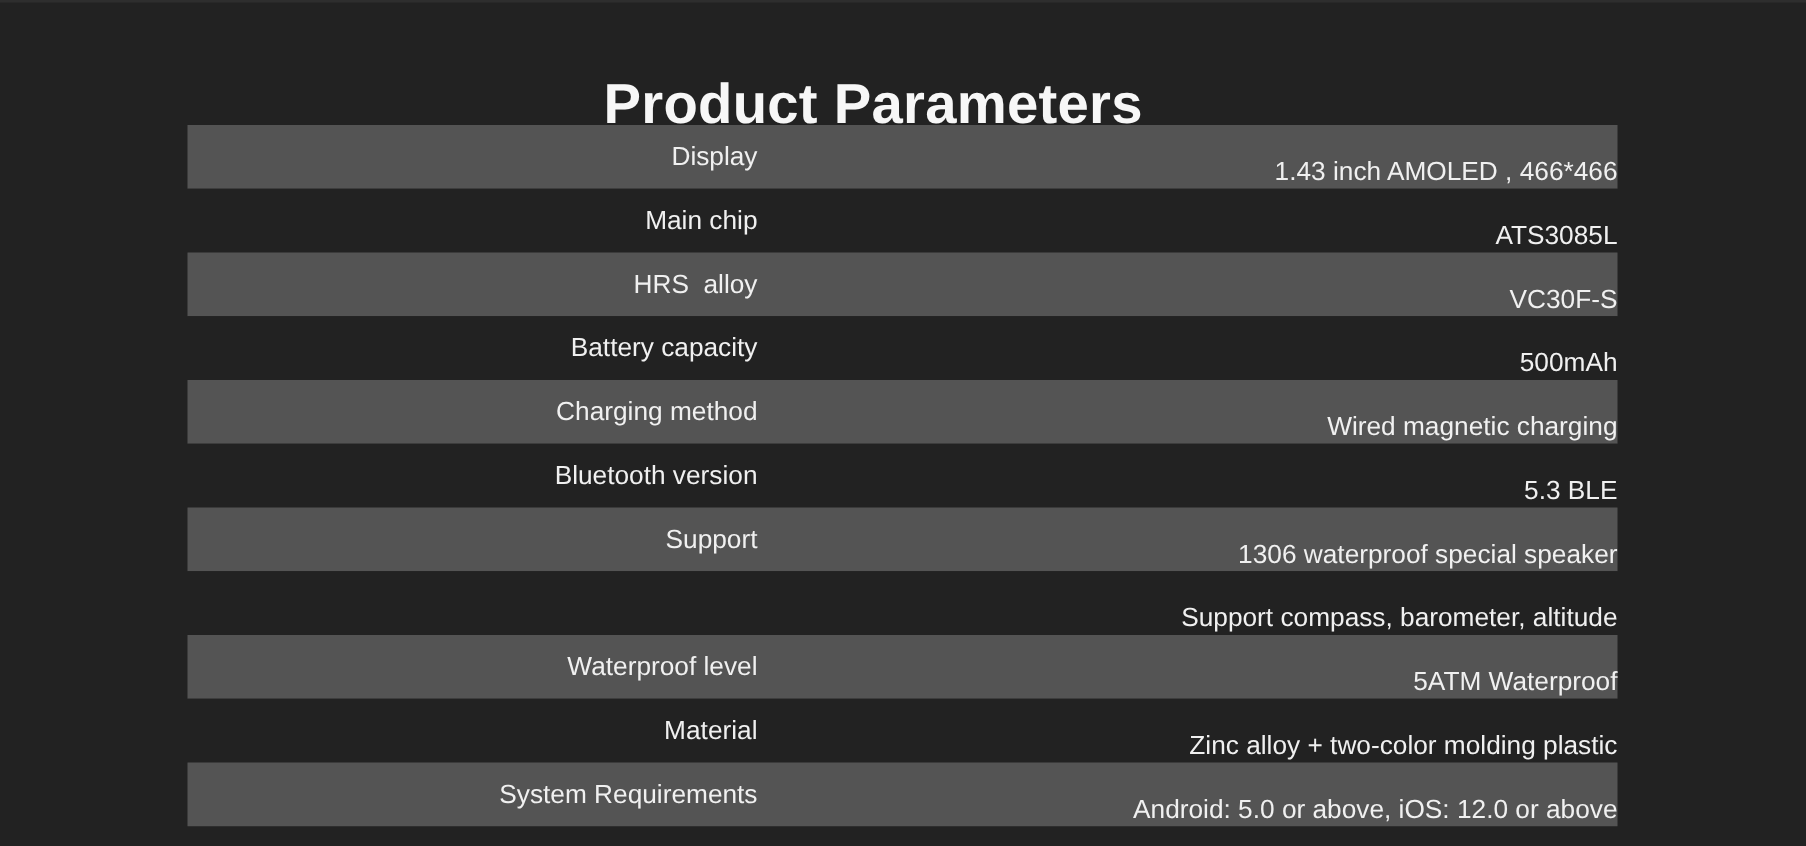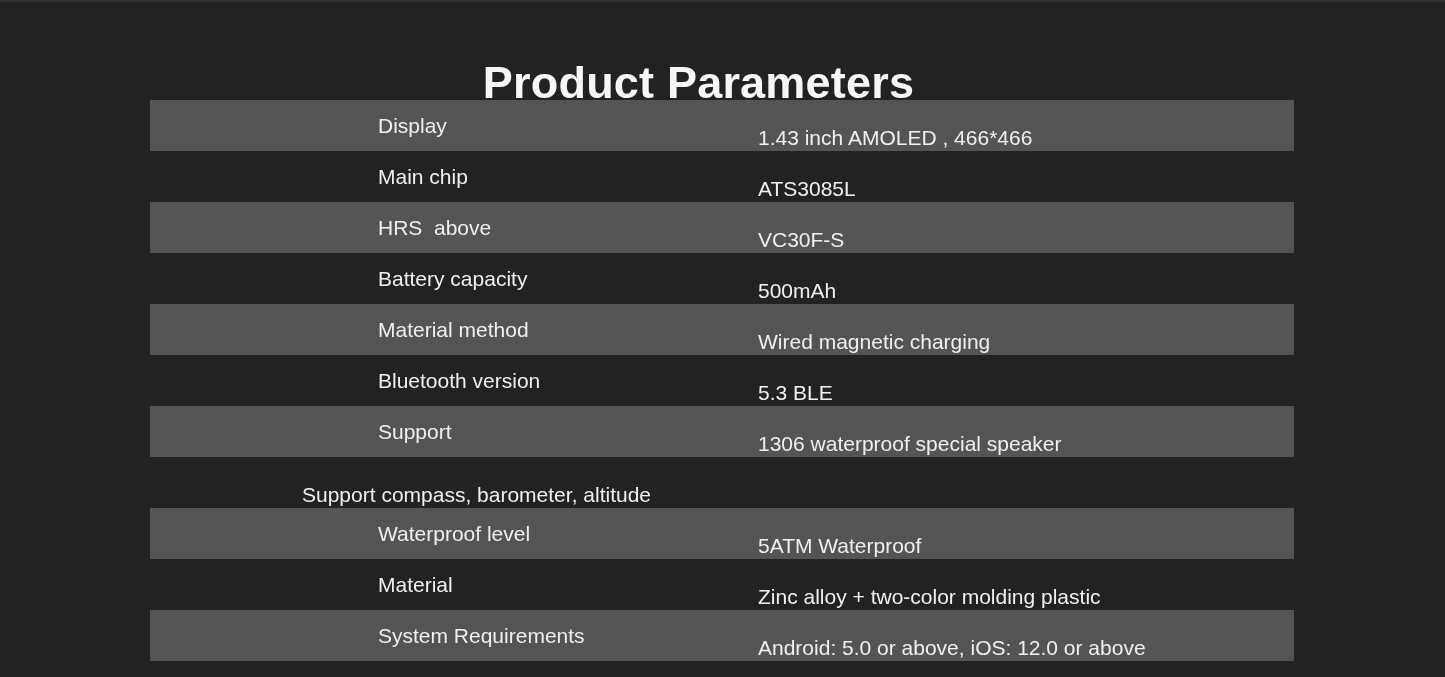--- a/index.html
+++ b/index.html
@@ -48,20 +48,21 @@
     top: 100px;
     left: 150px;
     width: 1144px;
   }
   .spec-row {
     display: flex;
     align-items: center;
     height: 51px;
     background: #222222;
     box-sizing: border-box;
+    text-align: right;
   }
   .spec-row.striped {
     background: #545454;
   }
   .spec-label {
     width: 228px;
     flex: 0 0 228px;
     padding-left: 228px;
     box-sizing: content-box;
     font-size: 21px;
@@ -94,29 +95,29 @@
 
   <div class="spec-row striped">
         <div class="spec-label">Display</div>
         <div class="spec-value">1.43 inch AMOLED , 466*466</div>
       </div>
       <div class="spec-row">
         <div class="spec-label">Main chip</div>
         <div class="spec-value">ATS3085L</div>
       </div>
       <div class="spec-row striped">
-        <div class="spec-label">HRS  above</div>
+        <div class="spec-label">HRS  alloy</div>
         <div class="spec-value">VC30F-S</div>
       </div>
       <div class="spec-row">
         <div class="spec-label">Battery capacity</div>
         <div class="spec-value">500mAh</div>
       </div>
       <div class="spec-row striped">
-        <div class="spec-label">Material method</div>
+        <div class="spec-label">Charging method</div>
         <div class="spec-value">Wired magnetic charging</div>
       </div>
       <div class="spec-row">
         <div class="spec-label">Bluetooth version</div>
         <div class="spec-value">5.3 BLE</div>
       </div>
       <div class="spec-row striped">
         <div class="spec-label">Support</div>
         <div class="spec-value">1306 waterproof special speaker</div>
       </div>

